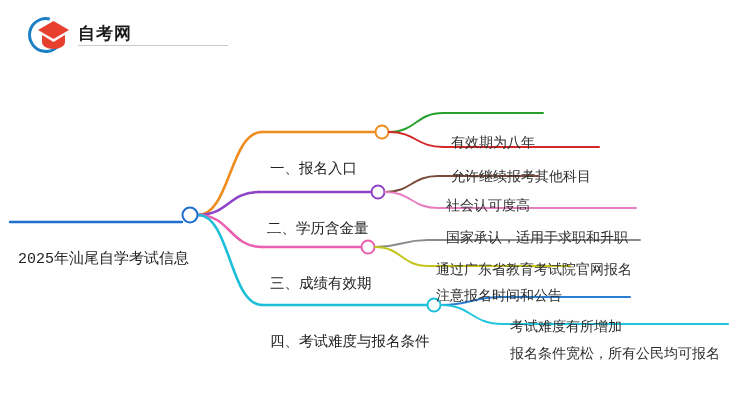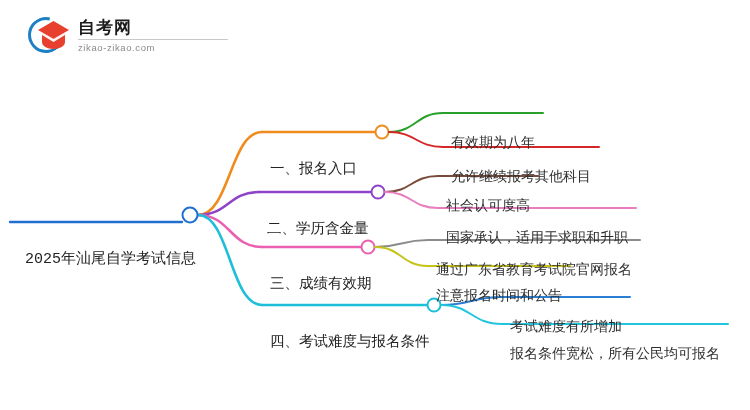--- a/index.html
+++ b/index.html
@@ -75,21 +75,20 @@
       <div class="arc"></div>
       <svg class="cap" viewBox="0 0 33 30">
         <path d="M16.5 1 L32 10 L16.5 19 L1 10 Z" fill="#e8402f"></path>
         <path d="M5 12.5 L5 22 C5 26 10 29 16.5 29 C23 29 28 26 28 22 L28 12.5 L16.5 19 Z" fill="#e8402f"></path>
         <path d="M5 12.5 L16.5 19 L28 12.5 L28 15 L16.5 22 L5 15 Z" fill="#ffffff" opacity="0.95"></path>
       </svg>
     </div>
     <div id="logo-text">
       <div class="cn">自考网</div>
       <div class="rule"></div>
-      <div class="en">zikao-zikao.com</div>
     </div>
   </div>
 
   <div id="map">
     <svg id="links" width="750" height="410">
         <path d="M 10 222 L 182 222" fill="none" stroke="#1f6fd0" stroke-width="2.4" stroke-linecap="round"></path>
         <path d="M 198 215 C 230 215, 230 132, 262 132" fill="none" stroke="#f08c1e" stroke-width="2.6" stroke-linecap="round"></path>
         <path d="M 262 132 L 375 132" fill="none" stroke="#f08c1e" stroke-width="2.6" stroke-linecap="round"></path>
         <circle cx="382" cy="132" r="6.5" fill="#ffffff" stroke="#f08c1e" stroke-width="2"></circle>
         <path d="M 389 132 C 416 132, 416 113, 443 113" fill="none" stroke="#27a02c" stroke-width="2" stroke-linecap="round"></path>
@@ -113,21 +112,21 @@
         <path d="M 198 215 C 230 215, 230 305, 262 305" fill="none" stroke="#1dbfd8" stroke-width="2.6" stroke-linecap="round"></path>
         <path d="M 262 305 L 427 305" fill="none" stroke="#1dbfd8" stroke-width="2.6" stroke-linecap="round"></path>
         <circle cx="434" cy="305" r="6.5" fill="#ffffff" stroke="#1dbfd8" stroke-width="2"></circle>
         <path d="M 441 305 C 471.5 305, 471.5 297, 502 297" fill="none" stroke="#2a7fd4" stroke-width="2" stroke-linecap="round"></path>
         <path d="M 502 297 L 630 297" fill="none" stroke="#2a7fd4" stroke-width="2" stroke-linecap="round"></path>
         <path d="M 441 305 C 471.5 305, 471.5 324, 502 324" fill="none" stroke="#21c6de" stroke-width="2" stroke-linecap="round"></path>
         <path d="M 502 324 L 728 324" fill="none" stroke="#21c6de" stroke-width="2" stroke-linecap="round"></path>
         <circle cx="190" cy="215" r="7.5" fill="#ffffff" stroke="#1f6fd0" stroke-width="2"></circle>
       </svg>
 
-    <div class="node-label lvl0" style="left:25px; top:208px;">2025年汕尾自学考试信息</div>
+    <div class="node-label lvl0" style="left:18px; top:208px;">2025年汕尾自学考试信息</div>
 
     <div class="node-label lvl1" style="left:270px; top:118px;">一、报名入口</div>
     <div class="node-label lvl2" style="left:451px; top:92px;">有效期为八年</div>
     <div class="node-label lvl2" style="left:451px; top:126px;">允许继续报考其他科目</div>
 
     <div class="node-label lvl1" style="left:267px; top:178px;">二、学历含金量</div>
     <div class="node-label lvl2" style="left:446px; top:155px;">社会认可度高</div>
     <div class="node-label lvl2" style="left:446px; top:187px;">国家承认，适用于求职和升职</div>
 
     <div class="node-label lvl1" style="left:270px; top:233px;">三、成绩有效期</div>

